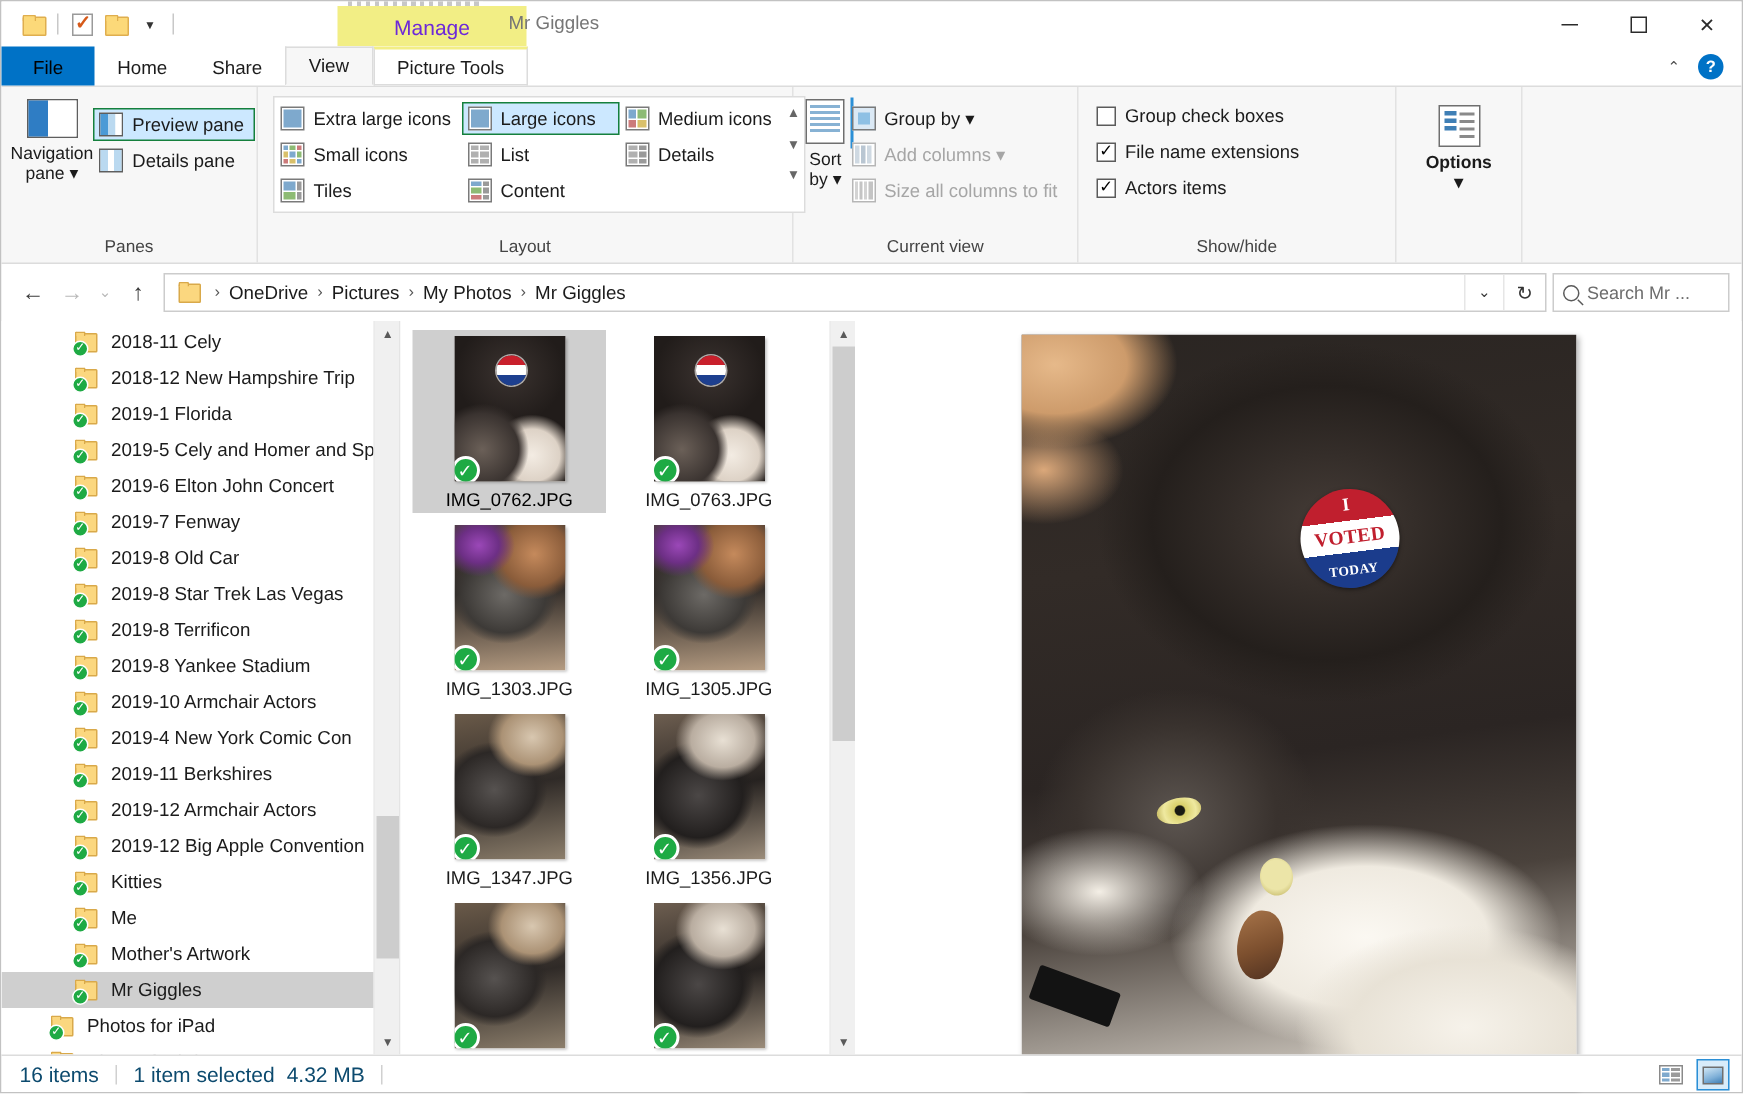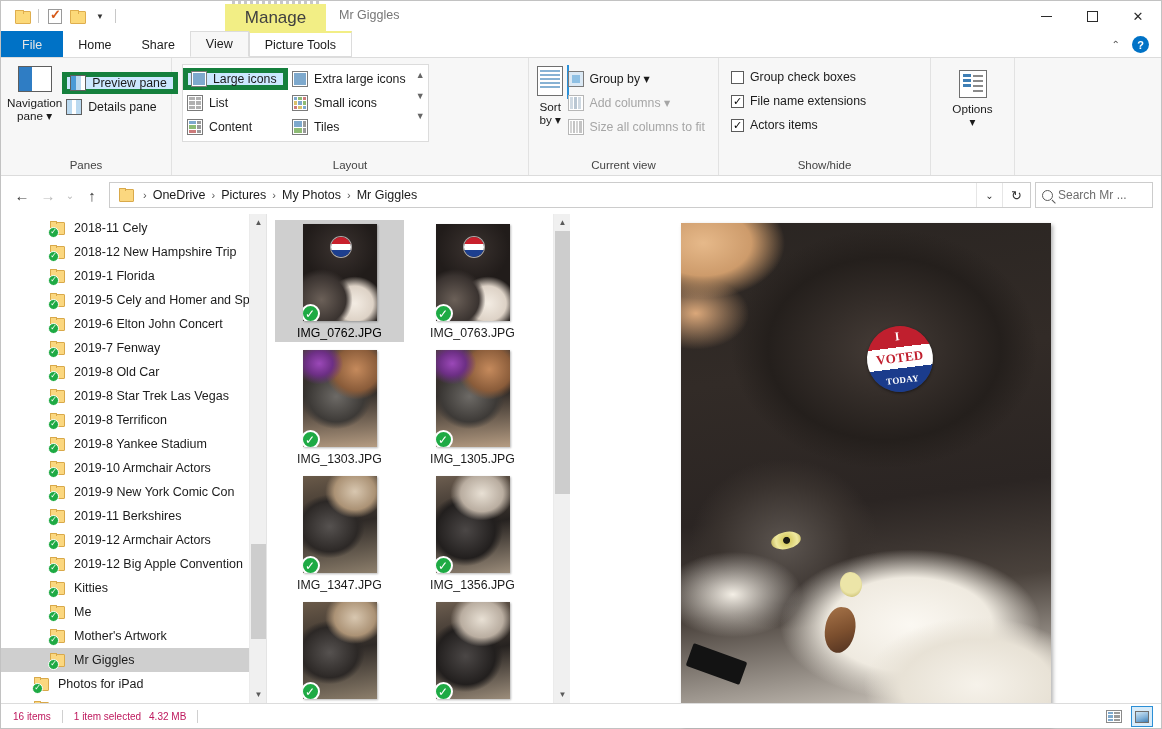--- a/index.html
+++ b/index.html
@@ -50,24 +50,24 @@
     border: 1px solid #9a9a9a; position: relative;
   }
   .checkdoc::after {
     content: "✓"; position: absolute; left: 1px; top: -3px;
     font-size: 13px; color: #d65a1a; font-weight: bold;
   }
   .qat-caret { font-size: 8px; color: #333; margin-left: 2px; }
 
   .manage-tab {
     position: absolute; left: 224px; top: 3px;
-    width: 101px; height: 27px;
+    width: 126px; height: 27px;
     background: #f2ee85;
     display: flex; align-items: center; justify-content: center;
-    font-size: 17px; color: #404040;
+    font-size: 14px; color: #6d28d9;
   }
   .ttl-strip {
     position: absolute; left: 231px; top: 0; width: 90px; height: 3px;
     background: repeating-linear-gradient(90deg,#9a9a9a 0 3px, #ffffff 3px 6px);
     opacity: .55;
   }
   .win-title {
     position: absolute; left: 338px; top: 7px;
     font-size: 12.5px; color: #767676;
   }
@@ -86,21 +86,21 @@
     height: 27px; min-height: 27px; display: flex; align-items: stretch;
     background: #ffffff; position: relative;
     border-bottom: 1px solid #dcdcdc;
   }
   .tab {
     padding: 0 15px; display: flex; align-items: center;
     font-size: 12.5px; color: #1b1b1b; cursor: default;
     border-top: 1px solid transparent;
   }
   .tab.file {
-    background: #0072c6; color: #e5e5e5; padding: 0 21px; font-size: 12.5px;
+    background: #0072c6; color: #000000; padding: 0 21px; font-size: 12.5px;
   }
   .tab.active {
     background: #f7f7f7;
     border: 1px solid #dcdcdc; border-bottom: 1px solid #f7f7f7;
     position: relative; z-index: 3;
   }
   .tab.ctx {
     background: #ffffff; border: 1px solid #dcdcdc; border-bottom-color:#dcdcdc;
     border-top: 2px solid #f2ee85;
   }
@@ -142,21 +142,21 @@
   }
   .navpane-ico .l { width: 13px; background: #2f7dc4; }
   .navpane-ico .r { flex: 1; background: #fff; }
 
   .smallcol { display: flex; flex-direction: column; gap: 2px; padding-top: 4px; }
   .smallbtn {
     display: flex; align-items: center; gap: 6px;
     padding: 2px 6px 2px 3px; font-size: 12.3px; color: #1b1b1b;
     border: 1px solid transparent; height: 22px; white-space: nowrap;
   }
-  .smallbtn.sel { background: #cce8ff; border: 5px solid #15803d; }
+  .smallbtn.sel { background: #cce8ff; border: 1px solid #15803d; }
   .smallbtn.disabled { color: #a6a6a6; }
 
   .ico { width: 16px; height: 16px; position: relative; flex: 0 0 16px; }
 
   
   .ic-pane { border: 1px solid #5e5e5e; background: #fff; display: flex; }
   .ic-pane .bar { width: 5px; background: #4b9ad6; }
   .ic-pane .bar2 { width: 5px; background: #bad9f0; }
   .ic-pane .rest { flex: 1; background: #fff; }
 
@@ -423,21 +423,21 @@
     position: absolute; right: 0; bottom: 0; width: 60px; height: 18px;
     background: linear-gradient(100deg,#f0d885,#d8ba5d);
   }
 
   
   .statusbar {
     height: 25px; min-height: 25px; border-top: 1px solid #dcdcdc;
     background: #ffffff; display: flex; align-items: center;
     padding-left: 12px; gap: 0px; position: relative;
   }
-  .st-text { font-size: 10px; color: #be185d; }
+  .st-text { font-size: 14px; color: #0c4a6e; }
   .st-sep { width: 1px; height: 13px; background: #d0d0d0; margin: 0 11px; }
   .viewbtns {
     position: absolute; right: 8px; top: 0; height: 25px;
     display: flex; align-items: center; gap: 6px;
   }
   .vb {
     width: 22px; height: 21px; display: flex; align-items: center; justify-content: center;
   }
   .vb.active { border: 1px solid #2b8fd6; background: #d8ecfa; }
 </style>
@@ -525,50 +525,20 @@
             <span>Details pane</span>
           </div>
         </div>
       </div>
       <div class="rgroup-title">Panes</div>
     </div>
 
     <div class="rgroup" style="width:357px;">
       <div class="rgroup-body" style="padding-left:10px;">
         <div style="display:flex;border:1px solid #dcdcdc;background:#fff;padding:2px 0;margin-top:2px;height:78px;">
-          <div class="smallcol" style="padding-top:1px;">
-            <div class="smallbtn sel" style="min-width:105px;">
-              <span class="ico ic-grid" style="grid-template-columns:1fr;grid-template-rows:1fr;">
-                  <span class="cellb"></span>
-                </span>
-              <span>Large icons</span>
-            </div>
-            <div class="smallbtn">
-              <span class="ico ic-grid" style="grid-template-columns:repeat(2,1fr);grid-template-rows:repeat(3,1fr);">
-                  <span class="cellgray"></span>
-                  <span class="cellgray"></span>
-                  <span class="cellgray"></span>
-                  <span class="cellgray"></span>
-                  <span class="cellgray"></span>
-                  <span class="cellgray"></span>
-                </span>
-              <span>List</span>
-            </div>
-            <div class="smallbtn">
-              <span class="ico ic-grid" style="grid-template-columns:7px 1fr;grid-template-rows:repeat(3,1fr);">
-                  <span class="cellb"></span>
-                  <span class="cellline"></span>
-                  <span class="cellg"></span>
-                  <span class="cellline"></span>
-                  <span class="cellr"></span>
-                  <span class="cellline"></span>
-                </span>
-              <span>Content</span>
-            </div>
-          </div>
           <div class="smallcol" style="padding-top:1px;">
             <div class="smallbtn">
               <span class="ico ic-grid" style="grid-template-columns:1fr;grid-template-rows:1fr;">
                   <span class="cellb"></span>
                 </span>
               <span>Extra large icons</span>
             </div>
             <div class="smallbtn">
               <span class="ico ic-grid" style="grid-template-columns:repeat(3,1fr);grid-template-rows:repeat(3,1fr);">
                   <span class="cellb"></span>
@@ -586,20 +556,72 @@
             <div class="smallbtn">
               <span class="ico ic-grid" style="grid-template-columns:8px 1fr;grid-template-rows:repeat(2,1fr);">
                   <span class="cellb"></span>
                   <span class="cellline"></span>
                   <span class="cellg"></span>
                   <span class="cellline"></span>
                 </span>
               <span>Tiles</span>
             </div>
           </div>
+          <div class="smallcol" style="padding-top:1px;">
+            <div class="smallbtn sel" style="min-width:105px;">
+              <span class="ico ic-grid" style="grid-template-columns:1fr;grid-template-rows:1fr;">
+                  <span class="cellb"></span>
+                </span>
+              <span>Large icons</span>
+            </div>
+            <div class="smallbtn">
+              <span class="ico ic-grid" style="grid-template-columns:repeat(2,1fr);grid-template-rows:repeat(3,1fr);">
+                  <span class="cellgray"></span>
+                  <span class="cellgray"></span>
+                  <span class="cellgray"></span>
+                  <span class="cellgray"></span>
+                  <span class="cellgray"></span>
+                  <span class="cellgray"></span>
+                </span>
+              <span>List</span>
+            </div>
+            <div class="smallbtn">
+              <span class="ico ic-grid" style="grid-template-columns:7px 1fr;grid-template-rows:repeat(3,1fr);">
+                  <span class="cellb"></span>
+                  <span class="cellline"></span>
+                  <span class="cellg"></span>
+                  <span class="cellline"></span>
+                  <span class="cellr"></span>
+                  <span class="cellline"></span>
+                </span>
+              <span>Content</span>
+            </div>
+          </div>
+          <div class="smallcol" style="padding-top:1px;">
+            <div class="smallbtn">
+              <span class="ico ic-grid" style="grid-template-columns:repeat(2,1fr);grid-template-rows:repeat(2,1fr);">
+                  <span class="cellb"></span>
+                  <span class="cellg"></span>
+                  <span class="cellr"></span>
+                  <span class="celly"></span>
+                </span>
+              <span>Medium icons</span>
+            </div>
+            <div class="smallbtn">
+              <span class="ico ic-grid" style="grid-template-columns:6px 1fr;grid-template-rows:repeat(3,1fr);">
+                  <span class="cellgray"></span>
+                  <span class="cellline"></span>
+                  <span class="cellgray"></span>
+                  <span class="cellline"></span>
+                  <span class="cellgray"></span>
+                  <span class="cellline"></span>
+                </span>
+              <span>Details</span>
+            </div>
+          </div>
           <div class="ribbon-scroll">
             <span>▲</span>
             <span>▼</span>
             <span>▼</span>
           </div>
         </div>
       </div>
       <div class="rgroup-title">Layout</div>
     </div>
 
@@ -658,21 +680,21 @@
           <div class="smallbtn">
             <span class="cbx">✓</span>
             <span>Actors items</span>
           </div>
         </div>
       </div>
       <div class="rgroup-title">Show/hide</div>
     </div>
 
     <div class="rgroup" style="width:84px;">
-      <div class="rgroup-body" style="justify-content:flex-end;">
+      <div class="rgroup-body" style="justify-content:flex-end;font-weight:bold;">
         <div class="bigbtn" style="width:74px;padding-top:8px;">
           <span class="glyph options-ico">
             <span class="lcol">
                 <b></b>
                 <b></b>
                 <b></b>
               </span>
             <span class="rcol">
                 <i></i>
                 <i></i>
@@ -820,21 +842,21 @@
               <span class="ovl">✓</span>
             </span>
             <span>2019-10 Armchair Actors</span>
           </div>
         <div class="tree-row lvl2">
             <span class="fld">
               <span class="back"></span>
               <span class="tab"></span>
               <span class="ovl">✓</span>
             </span>
-            <span>2019-9 New York Comic Con</span>
+            <span>2019-4 New York Comic Con</span>
           </div>
         <div class="tree-row lvl2">
             <span class="fld">
               <span class="back"></span>
               <span class="tab"></span>
               <span class="ovl">✓</span>
             </span>
             <span>2019-11 Berkshires</span>
           </div>
         <div class="tree-row lvl2">

